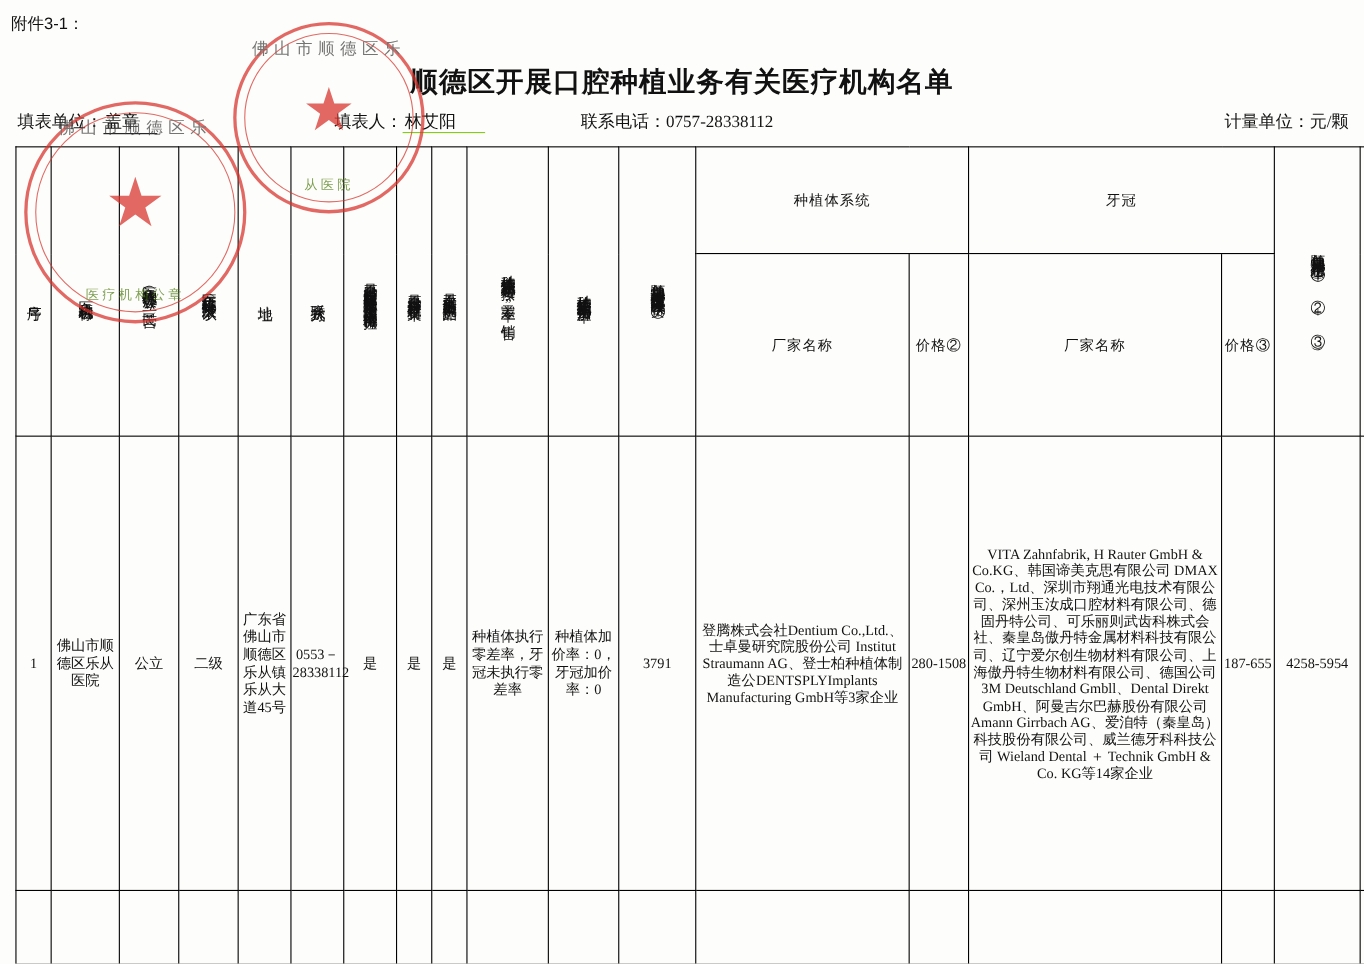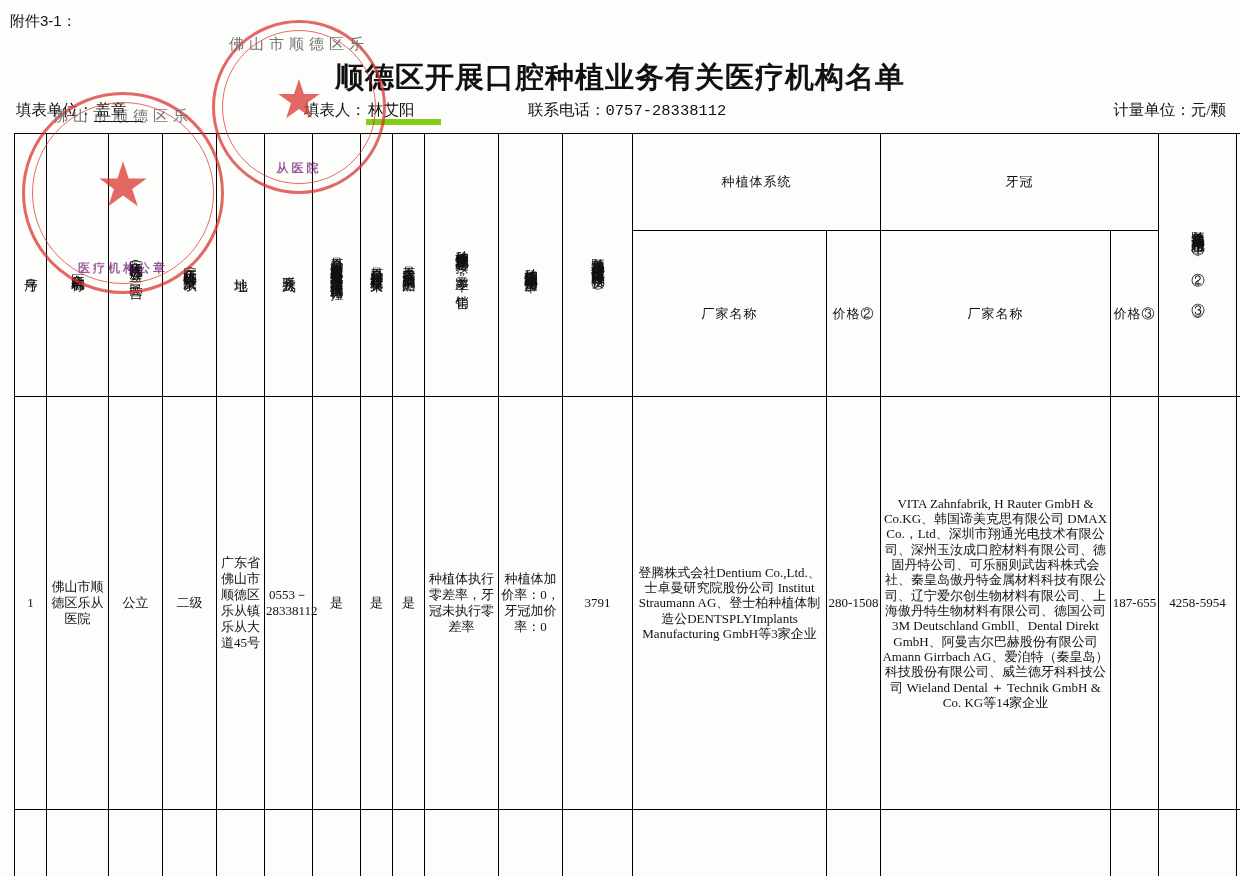--- a/index.html
+++ b/index.html
@@ -28,42 +28,42 @@
     top: 12px;
     font-size: 15px;
     font-family: "Liberation Sans", sans-serif;
   }
   .doc-title {
     position: absolute;
     left: 0;
     right: 0;
     top: 58px;
     text-align: center;
-    font-size: 29px;
+    font-size: 25px;
     font-weight: bold;
     letter-spacing: 1px;
     font-family: Liberation Mono, monospace;
   }
   .meta-row {
     position: absolute;
     left: 16px;
     right: 14px;
     top: 100px;
     height: 24px;
     font-size: 15.5px;
   }
   .meta-row .m {
     position: absolute;
     white-space: nowrap;
   }
   .m-unit { left: 0; font-family: Liberation Mono, monospace; }
   .m-unit .ul { border-bottom: 1px solid #111; padding: 0 16px 1px 2px; }
   .m-filler { left: 288px; }
-  .m-filler .ul { border-bottom: 6px solid #84cc16; padding: 0 26px 1px 2px; }
-  .m-phone { left: 512px; font-family: Liberation Mono, monospace; }
+  .m-filler .ul { border-bottom: 1px solid #84cc16; padding: 0 26px 1px 2px; }
+  .m-phone { left: 512px; }
   .m-right { right: 0; }
 
   table.main {
     position: absolute;
     left: 14px;
     top: 133px;
     width: 1212px;
     border-collapse: collapse;
     table-layout: fixed;
   }
@@ -166,24 +166,23 @@
     text-align: center;
     color: #404040;
     font-size: 15px;
     letter-spacing: 5px;
     font-family: "Liberation Serif", serif;
   }
   .seal-bottom {
     position: absolute;
     left: 0; right: 0; bottom: 14px;
     text-align: center;
-    color: #701a75;
+    color: #4d7c0f;
     font-size: 12px;
     letter-spacing: 3px;
-    font-weight: bold;
   }
 </style>
 </head>
 <body>
 
 <div class="page">
 
   <div class="attachment-no">附件3-1：</div>
 
   <div class="doc-title">顺德区开展口腔种植业务有关医疗机构名单</div>

